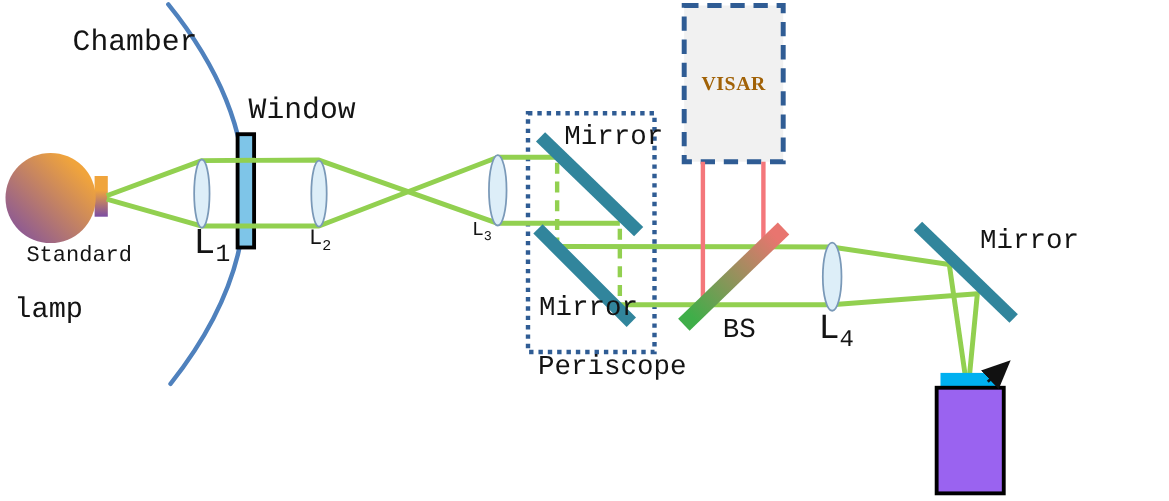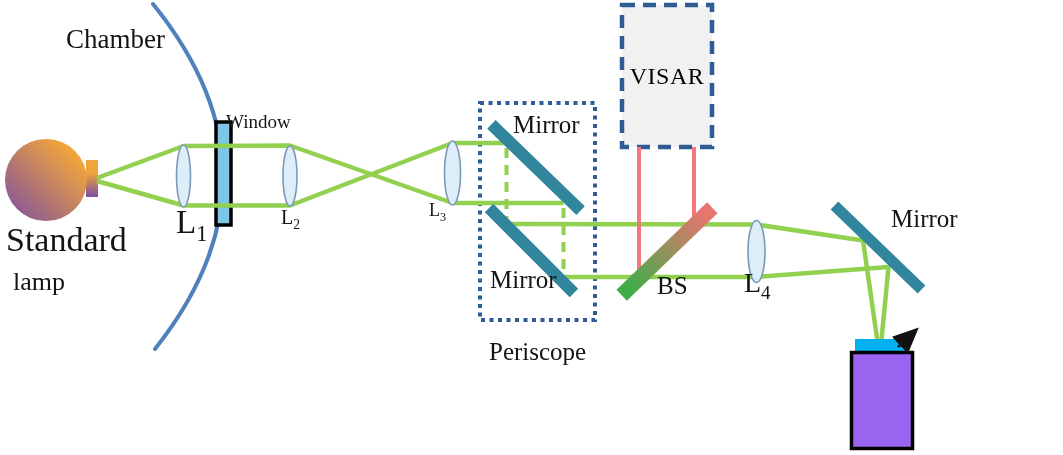--- a/index.html
+++ b/index.html
@@ -3,28 +3,28 @@
 <meta charset="utf-8">
 <style>
   html,body{margin:0;padding:0;background:#fff;}
   .stage{
     position:relative;width:1063px;height:455px;background:#ffffff;overflow:hidden;
     font-family:"Liberation Serif","DejaVu Serif",serif;color:#111;
   }
   .stage svg{position:absolute;left:0;top:0;}
   .lbl{
     position:absolute;white-space:nowrap;line-height:1.05;
-    font-family:Liberation Serif, serif;color:#141414;
+    font-family:Liberation Mono, monospace;color:#141414;
     font-size:25px;
   }
   .lbl sub{font-size:0.68em;line-height:0;}
   .visar-lbl{
     position:absolute;left:622px;top:5px;width:90px;height:142px;
     display:flex;align-items:center;justify-content:center;
-    font-weight:normal;font-size:24px;letter-spacing:0.5px;color:#000000;
+    font-weight:bold;font-size:18px;letter-spacing:0.5px;color:#a16207;
   }
   .arc{fill:none;stroke:var(--chamber-blue,#4F81BD);stroke-width:4;stroke-linecap:round;}
   .dotted-box{fill:none;stroke:var(--box-border-blue,#2F5C94);stroke-width:4;stroke-dasharray:4 4.5;}
   .dashed-box{fill:var(--visar-fill,#F1F1F1);stroke:var(--box-border-blue,#2F5C94);stroke-width:4.5;stroke-dasharray:13 8;}
   .beam{fill:none;stroke:var(--beam-green,#92D050);stroke-width:4.5;stroke-linejoin:round;}
   .beam-dashed{fill:none;stroke:var(--beam-green,#92D050);stroke-width:4;stroke-dasharray:10 7;}
   .pink{fill:none;stroke:var(--visar-beam-pink,#F4777B);stroke-width:4;}
   .mirror{fill:var(--mirror-teal,#31859C);}
   .lens{fill:var(--lens-fill,#DDEEF8);stroke:var(--lens-stroke,#7A99B8);stroke-width:1.6;}
   .window{fill:var(--window-blue,#7EC5E8);stroke:#000;stroke-width:3.5;}
@@ -97,28 +97,28 @@
     <ellipse class="lens" cx="452.5" cy="173" rx="8" ry="32"></ellipse>
     <ellipse class="lens" cx="756.5" cy="251.5" rx="8.5" ry="31"></ellipse>
 
     <rect class="filter" x="855" y="339" width="53" height="13"></rect>
     <rect class="camera" x="851.5" y="352.5" width="61" height="96"></rect>
 
     <line class="arrow" x1="898" y1="347" x2="915" y2="331" marker-end="url(#arrowHead)"></line>
   </svg>
 
   <div class="lbl" style="left:66px;top:25px;font-size:27px">Chamber</div>
-  <div class="lbl" style="left:226px;top:112px;font-size:19px">Window</div>
-  <div class="lbl" style="left:6px;top:222px;font-size:34px">Standard</div>
+  <div class="lbl" style="left:226px;top:87px;font-size:27px">Window</div>
+  <div class="lbl" style="left:24px;top:222px;font-size:20px">Standard</div>
   <div class="lbl" style="left:13px;top:268px;font-size:26px">lamp</div>
 
   <div class="lbl" style="left:176px;top:205px;font-size:33px"><span>L</span><sub>1</sub></div>
   <div class="lbl" style="left:281px;top:207px;font-size:20px"><span>L</span><sub>2</sub></div>
   <div class="lbl" style="left:429px;top:201px;font-size:18px"><span>L</span><sub>3</sub></div>
-  <div class="lbl" style="left:744px;top:268px;font-size:28px"><span>L</span><sub>4</sub></div>
+  <div class="lbl" style="left:744px;top:282px;font-size:32px"><span>L</span><sub>4</sub></div>
 
   <div class="lbl" style="left:513px;top:112px">Mirror</div>
   <div class="lbl" style="left:490px;top:267px">Mirror</div>
-  <div class="lbl" style="left:489px;top:339px">Periscope</div>
+  <div class="lbl" style="left:489px;top:321px">Periscope</div>
   <div class="visar-lbl">VISAR</div>
-  <div class="lbl" style="left:657px;top:273px">BS</div>
+  <div class="lbl" style="left:657px;top:287px">BS</div>
   <div class="lbl" style="left:891px;top:206px">Mirror</div>
 </div>
 
 </body></html>

